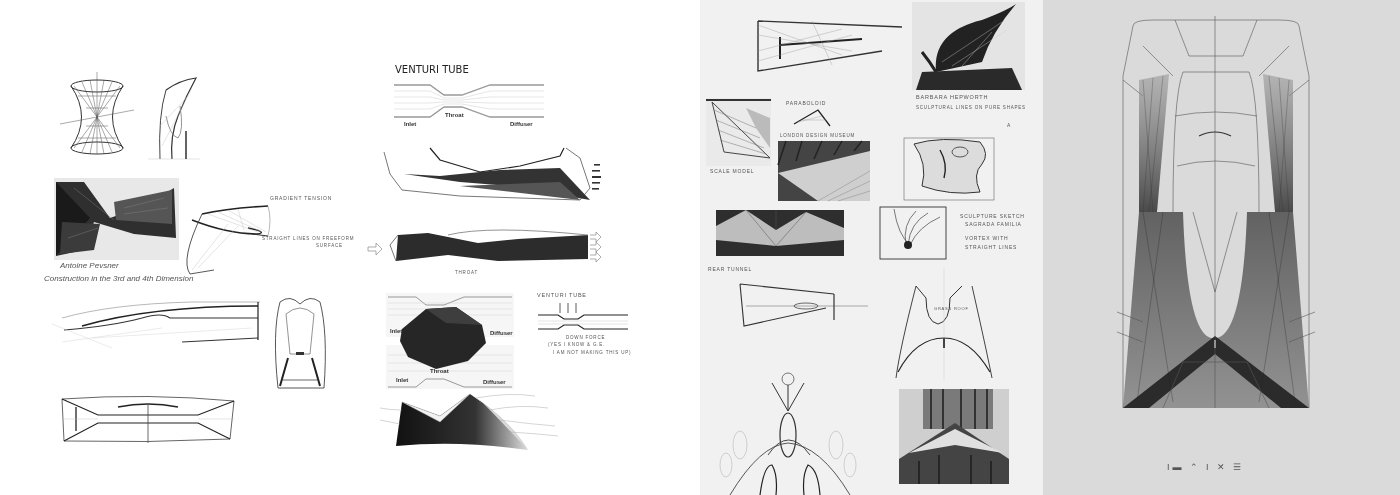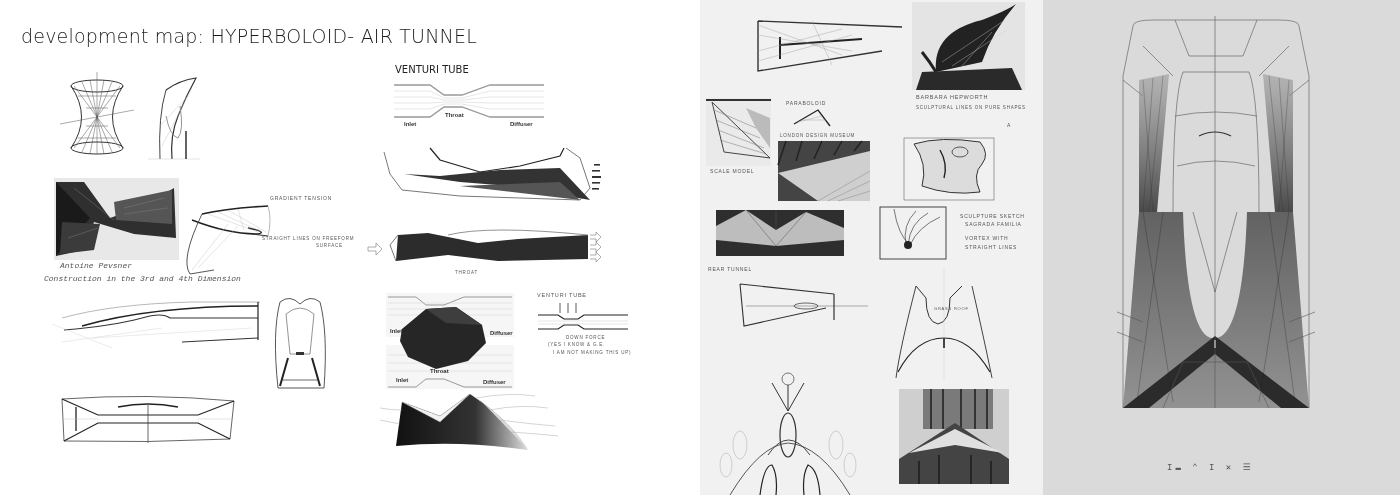--- a/index.html
+++ b/index.html
@@ -6,29 +6,28 @@
   body{width:1400px;height:495px;overflow:hidden;background:#ffffff;font-family:"Liberation Sans",sans-serif;position:relative;}
   .panel{position:absolute;top:0;height:495px;overflow:hidden;}
   #left{left:0;width:700px;background:#ffffff;}
   #mid{left:700px;width:343px;background:#f1f1f1;}
   #right{left:1043px;width:357px;background:#dadada;}
   .title{position:absolute;left:21px;top:25px;font-size:19px;color:#1c1c1c;letter-spacing:0.2px;font-family:"DejaVu Sans",sans-serif;font-weight:300;}
   .lbl{position:absolute;color:#222;white-space:nowrap;}
   .print{font-family:"DejaVu Sans",sans-serif;font-size:10px;}
   .tiny-bold{font-family:"Liberation Sans",sans-serif;font-size:6px;font-weight:bold;color:#333;}
   .hand{font-family:"Liberation Sans",sans-serif;font-size:6px;color:#555;letter-spacing:0.8px;text-transform:uppercase;}
-  .hand-cursive{font-family:Liberation Mono, monospace;font-style:italic;font-size:8px;color:#555;}
+  .hand-cursive{font-family:Liberation Sans, sans-serif;font-style:italic;font-size:8px;color:#555;}
   svg{position:absolute;overflow:visible;}
   .photo{position:absolute;}
 </style>
 </head>
 <body>
 
 <div id="left" class="panel">
-  <div class="title">development map: HYPERBOLOID- AIR TUNNEL</div>
 
   <svg style="left:62px;top:76px" width="70" height="82" viewBox="0 0 70 82">
     <ellipse cx="35" cy="10" rx="26" ry="6" fill="none" stroke="#333" stroke-width="1"></ellipse>
     <path d="M9 10 Q30 41 9 72 M61 10 Q40 41 61 72" fill="none" stroke="#333" stroke-width="1"></path>
     <ellipse cx="35" cy="72" rx="26" ry="6" fill="none" stroke="#333" stroke-width="1"></ellipse>
     <g stroke="#555" stroke-width="0.5">
       <line x1="12" y1="10" x2="58" y2="72"></line>
         <line x1="20" y1="6" x2="50" y2="76"></line>
         <line x1="28" y1="4" x2="42" y2="78"></line>
       <line x1="58" y1="10" x2="12" y2="72"></line>
@@ -428,14 +427,14 @@
       <path d="M4 100 L30 110 M202 100 L176 110 M4 120 L30 130 M202 120 L176 130"></path>
     </g>
     <line x1="102" y1="128" x2="102" y2="136" stroke="#eee" stroke-width="1"></line>
     <g stroke="#222" stroke-width="0.3">
         <line x1="30" y1="0" x2="60" y2="190"></line>
         <line x1="50" y1="0" x2="24" y2="190"></line>
         <line x1="176" y1="0" x2="146" y2="190"></line>
         <line x1="156" y1="0" x2="182" y2="190"></line>
       </g>
   </svg>
-  <div style="position:absolute;left:124px;top:462px;font-family:Liberation Mono, monospace;font-size:9px;color:#555;letter-spacing:3px;white-space:nowrap;">I▬ ⌃ I ✕ ☰</div>
+  <div style="position:absolute;left:124px;top:462px;font-family:Liberation Sans, sans-serif;font-size:9px;color:#555;letter-spacing:3px;white-space:nowrap;">I▬ ⌃ I ✕ ☰</div>
 </div>
 
 </body></html>

